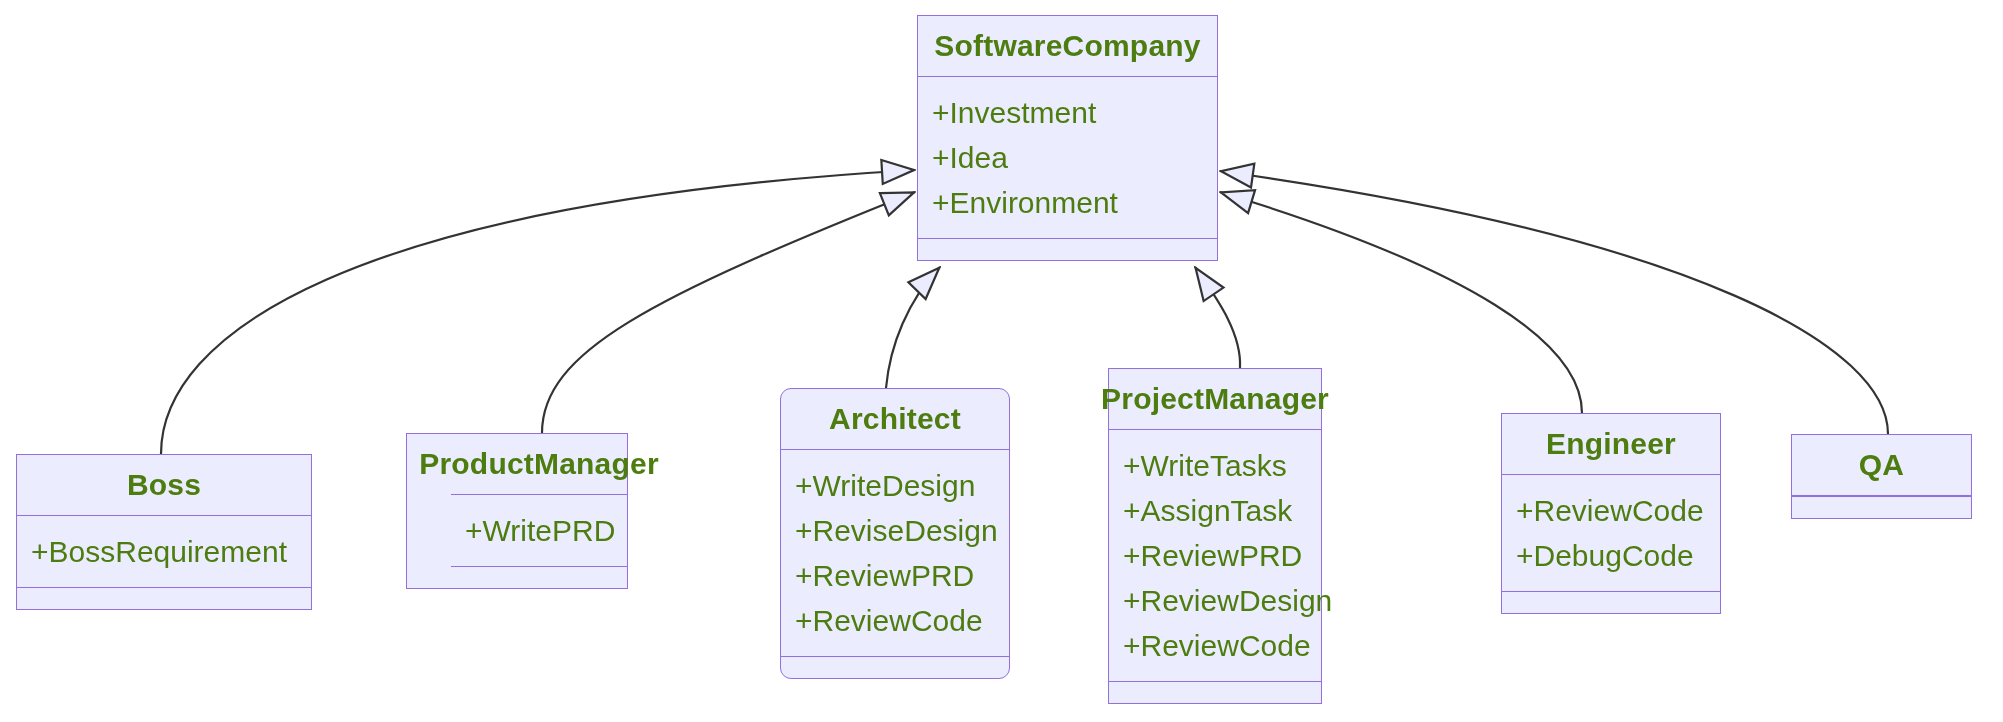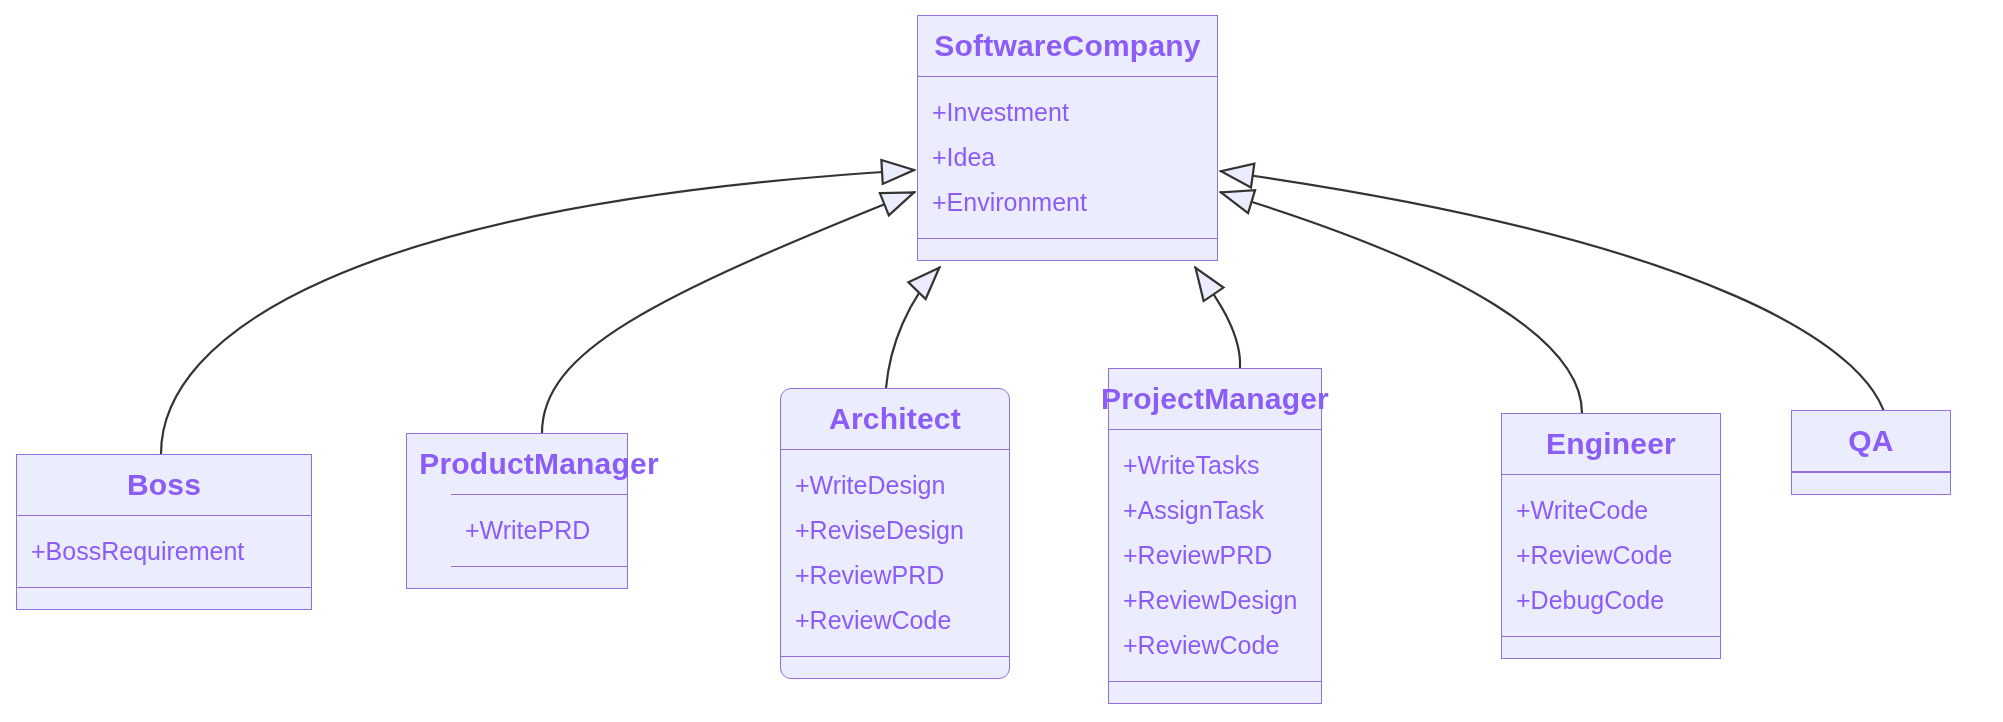--- a/index.html
+++ b/index.html
@@ -18,50 +18,50 @@
     position: absolute;
     left: 0; top: 0;
     width: 2003px;
     height: 722px;
   }
   .class-box {
     position: absolute;
     background: #ECECFF;
     border: 1.5px solid #9370DB;
     box-sizing: border-box;
-    color: #8b5cf6;
+    color: #4d7c0f;
   }
   .class-title {
     height: 60px;
     display: flex;
     align-items: center;
     justify-content: center;
     font-weight: bold;
     font-size: 30px;
     border-bottom: 1.5px solid #9370DB;
     letter-spacing: 0.2px;
   }
   .class-members {
     padding: 13px 14px;
-    font-size: 25px;
+    font-size: 30px;
     line-height: 45px;
     white-space: nowrap;
   }
   .class-methods {
     height: 21px;
     border-top: 1.5px solid #9370DB;
   }
   
   #box-softwarecompany { left: 917px;  top: 15px;  width: 301px; }
   #box-boss            { left: 16px;   top: 454px; width: 296px; }
   #box-productmanager  { left: 406px;  top: 433px; width: 222px; padding-left: 44px; }
   #box-architect       { left: 780px;  top: 388px; width: 230px; border-radius: 11px; }
   #box-projectmanager  { left: 1108px; top: 368px; width: 214px; }
   #box-engineer        { left: 1473px; top: 413px; width: 220px; margin-left: 28px; }
-  #box-qa              { left: 1791px; top: 410px; width: 160px; }
+  #box-qa              { left: 1791px; top: 434px; width: 181px; }
 </style>
 </head>
 <body>
 
 <svg id="edge-layer" viewBox="0 0 2003 722" xmlns="http://www.w3.org/2000/svg">
   <defs>
     <marker id="tri" viewBox="0 0 36 28" refX="35" refY="14" markerWidth="36" markerHeight="28" markerUnits="userSpaceOnUse" orient="auto">
       <path d="M2,2 L34,14 L2,26 Z" fill="#ECECFF" stroke="#333333" stroke-width="2.2"></path>
     </marker>
   </defs>
@@ -120,21 +120,20 @@
     <div>+ReviewPRD</div>
     <div>+ReviewDesign</div>
     <div>+ReviewCode</div>
   </div>
   <div class="class-methods"></div>
 </div>
 
 <div class="class-box" id="box-engineer">
   <div class="class-title">Engineer</div>
   <div class="class-members">
-    <div>+WriteCode</div>
     <div>+ReviewCode</div>
     <div>+DebugCode</div>
   </div>
   <div class="class-methods"></div>
 </div>
 
 <div class="class-box" id="box-qa">
   <div class="class-title">QA</div>
   <div class="class-methods"></div>
 </div>

